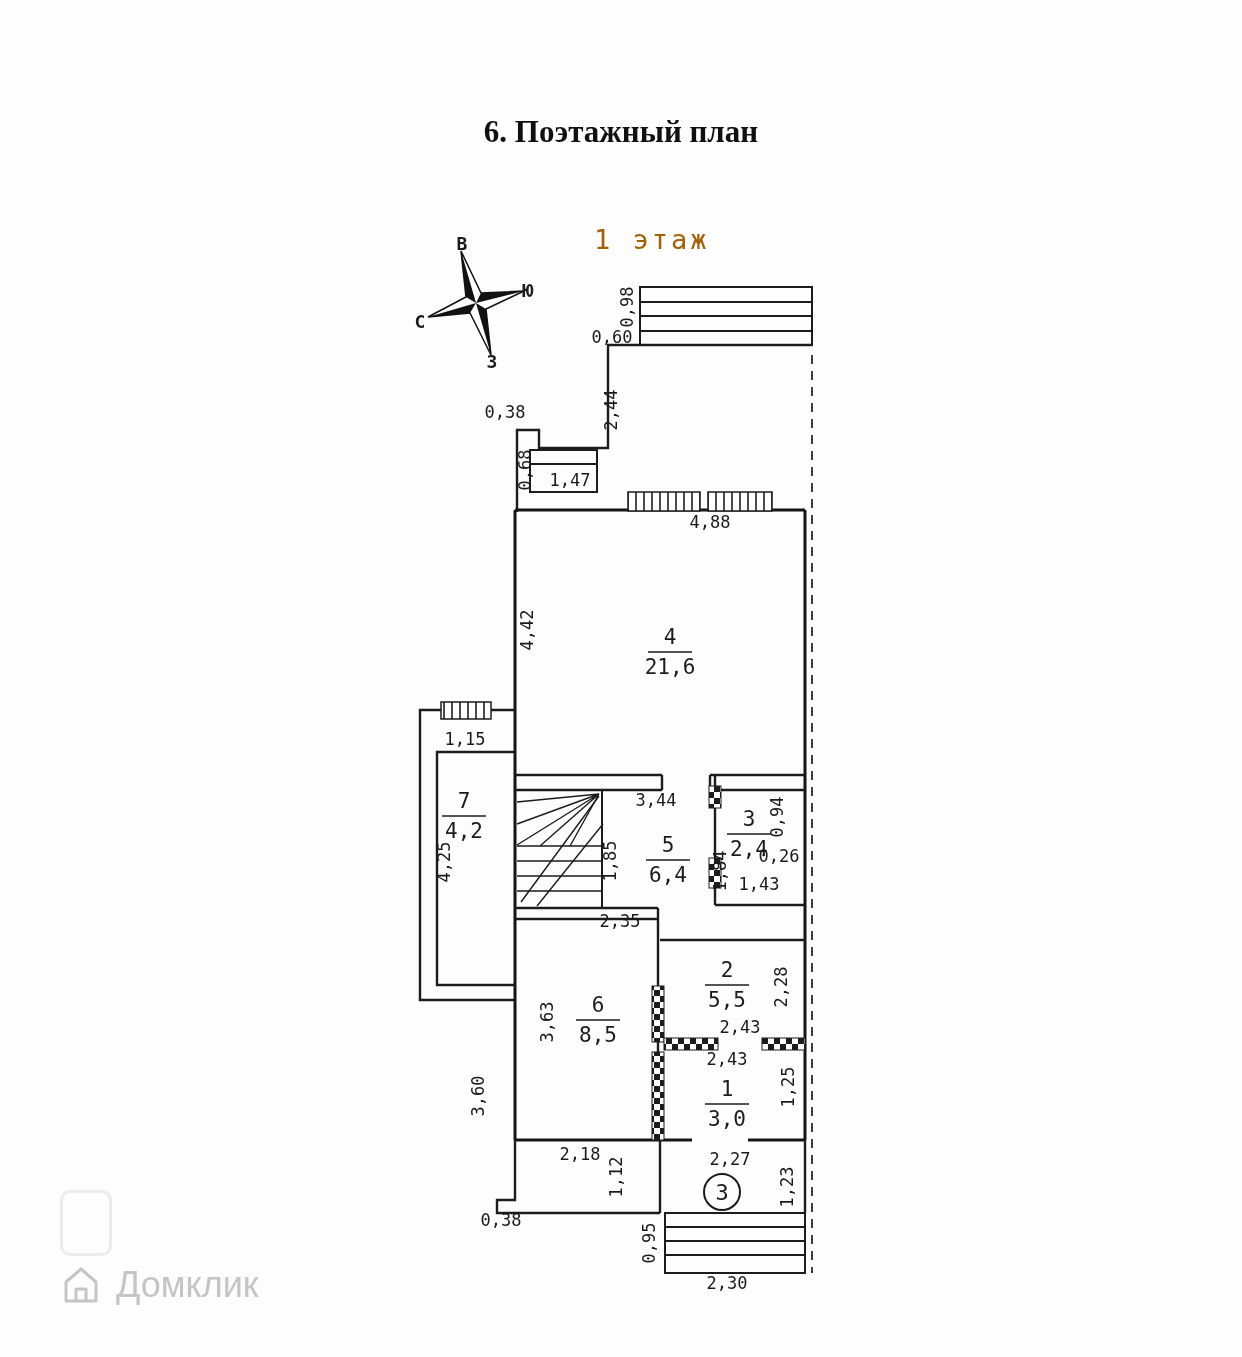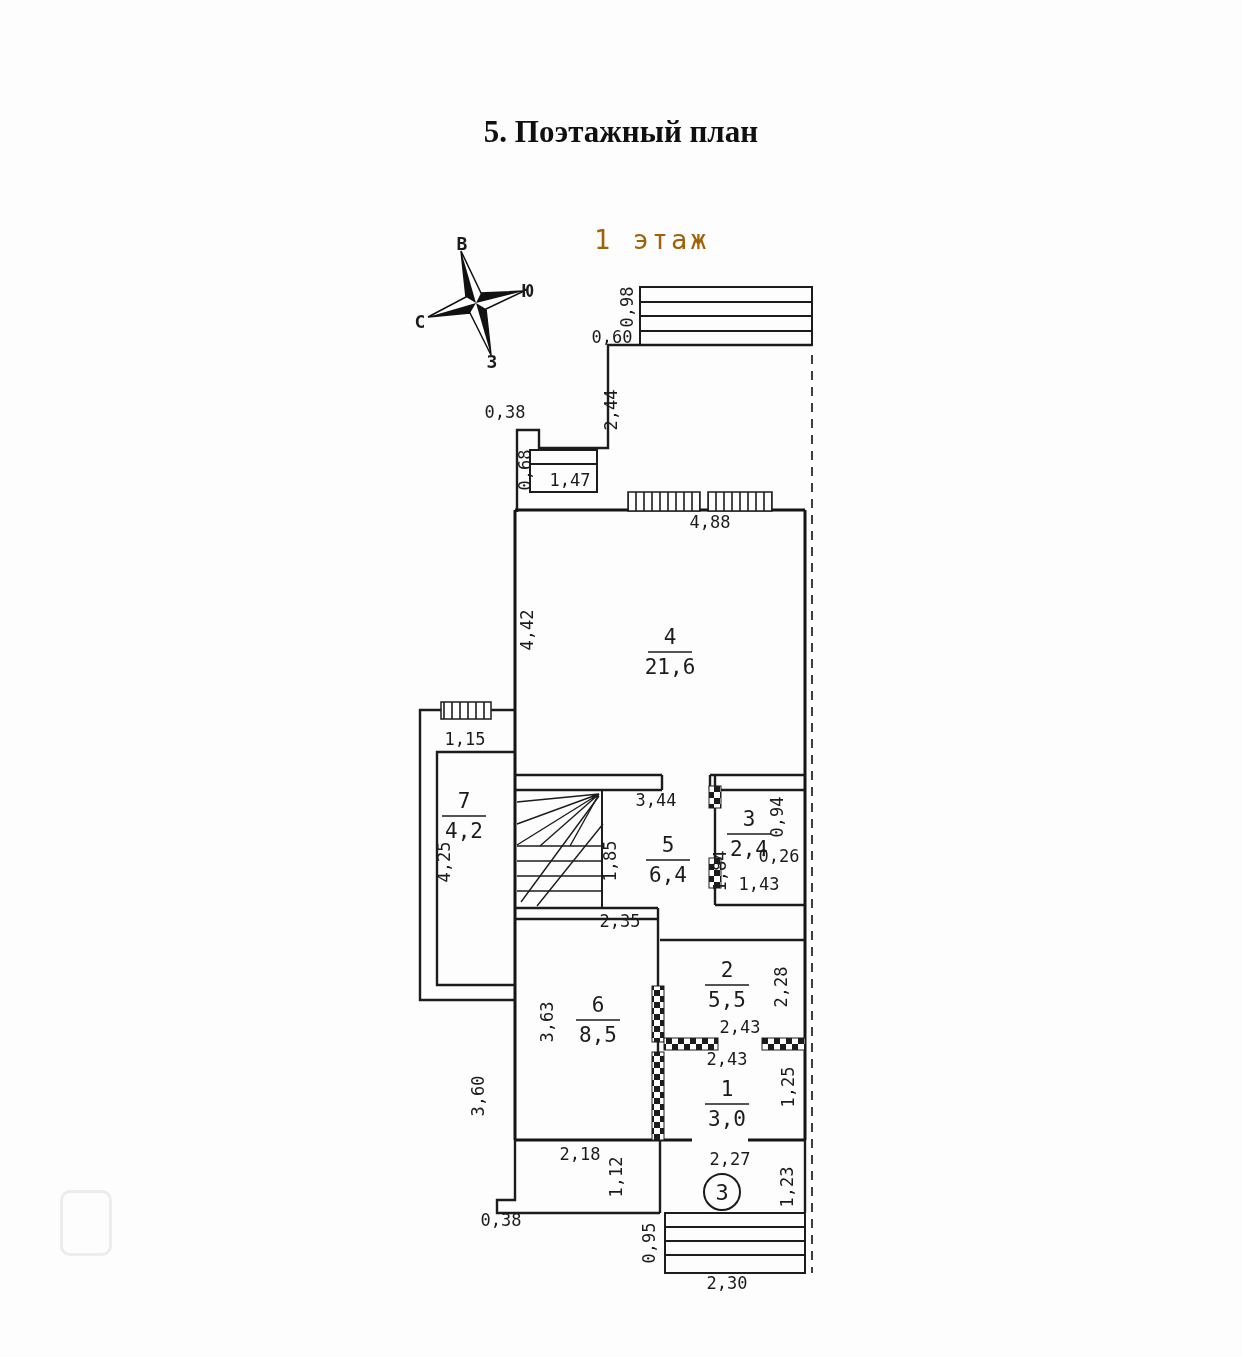--- a/index.html
+++ b/index.html
@@ -168,18 +168,24 @@
         <text class="room-area" x="727" y="1126">3,0</text>
         <text class="compass-letter" x="462" y="250">В</text>
         <text class="compass-letter" x="528" y="297">Ю</text>
         <text class="compass-letter" x="420" y="328">С</text>
         <text class="compass-letter" x="492" y="368">З</text>
         <circle class="entrance-circle" cx="722" cy="1192" r="18"></circle>
         <text class="entrance-num" x="722" y="1200">3</text>
       </g>
   </svg>
 
-  <h1 class="doc-title">5. Поэтажный план</h1>
+  <h1 class="doc-title">6. Поэтажный план</h1>
   <div class="floor-label">1 этаж</div>
 
   <div class="wm-faint"></div>
+  <div class="watermark">
+    <svg width="46" height="46" viewBox="0 0 46 46">
+      <path d="M8,20 L23,7 L38,20 L38,39 L8,39 Z M18,39 V27 H28 V39" fill="none" stroke="#c5c5c5" stroke-width="3" stroke-linejoin="round"></path>
+    </svg>
+    <span>Домклик</span>
+  </div>
 
 </div>
 
 </body></html>

